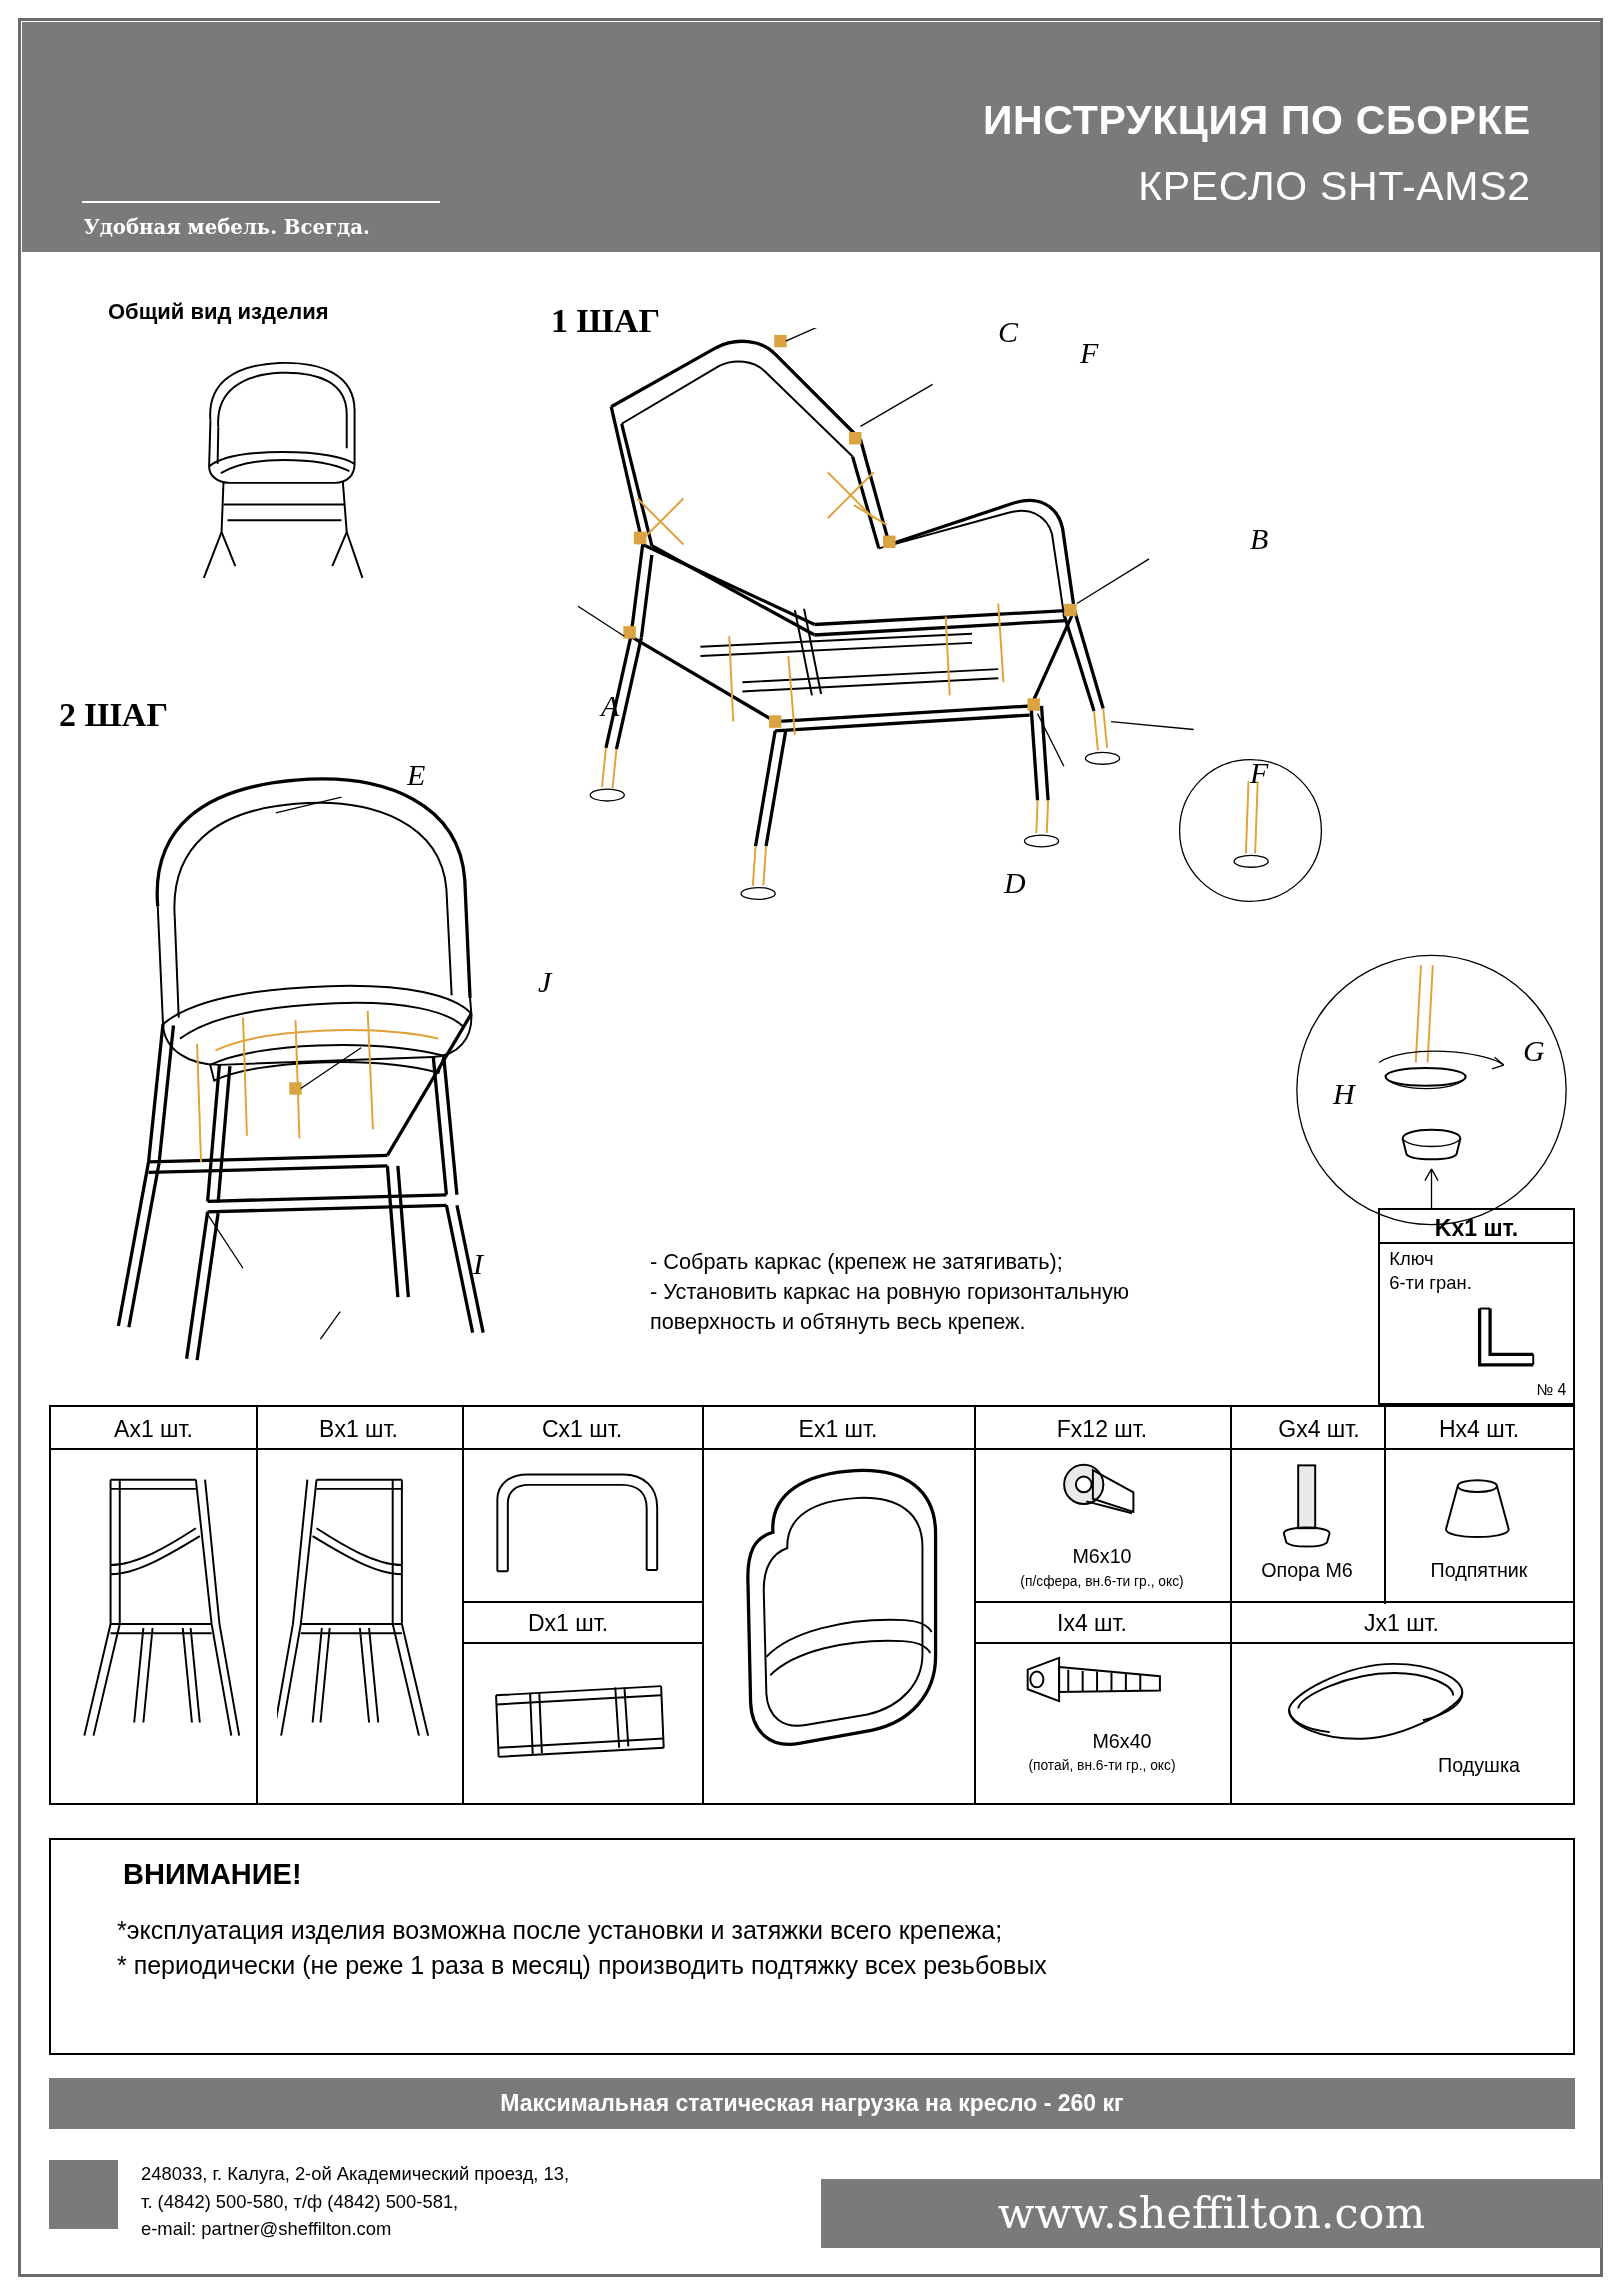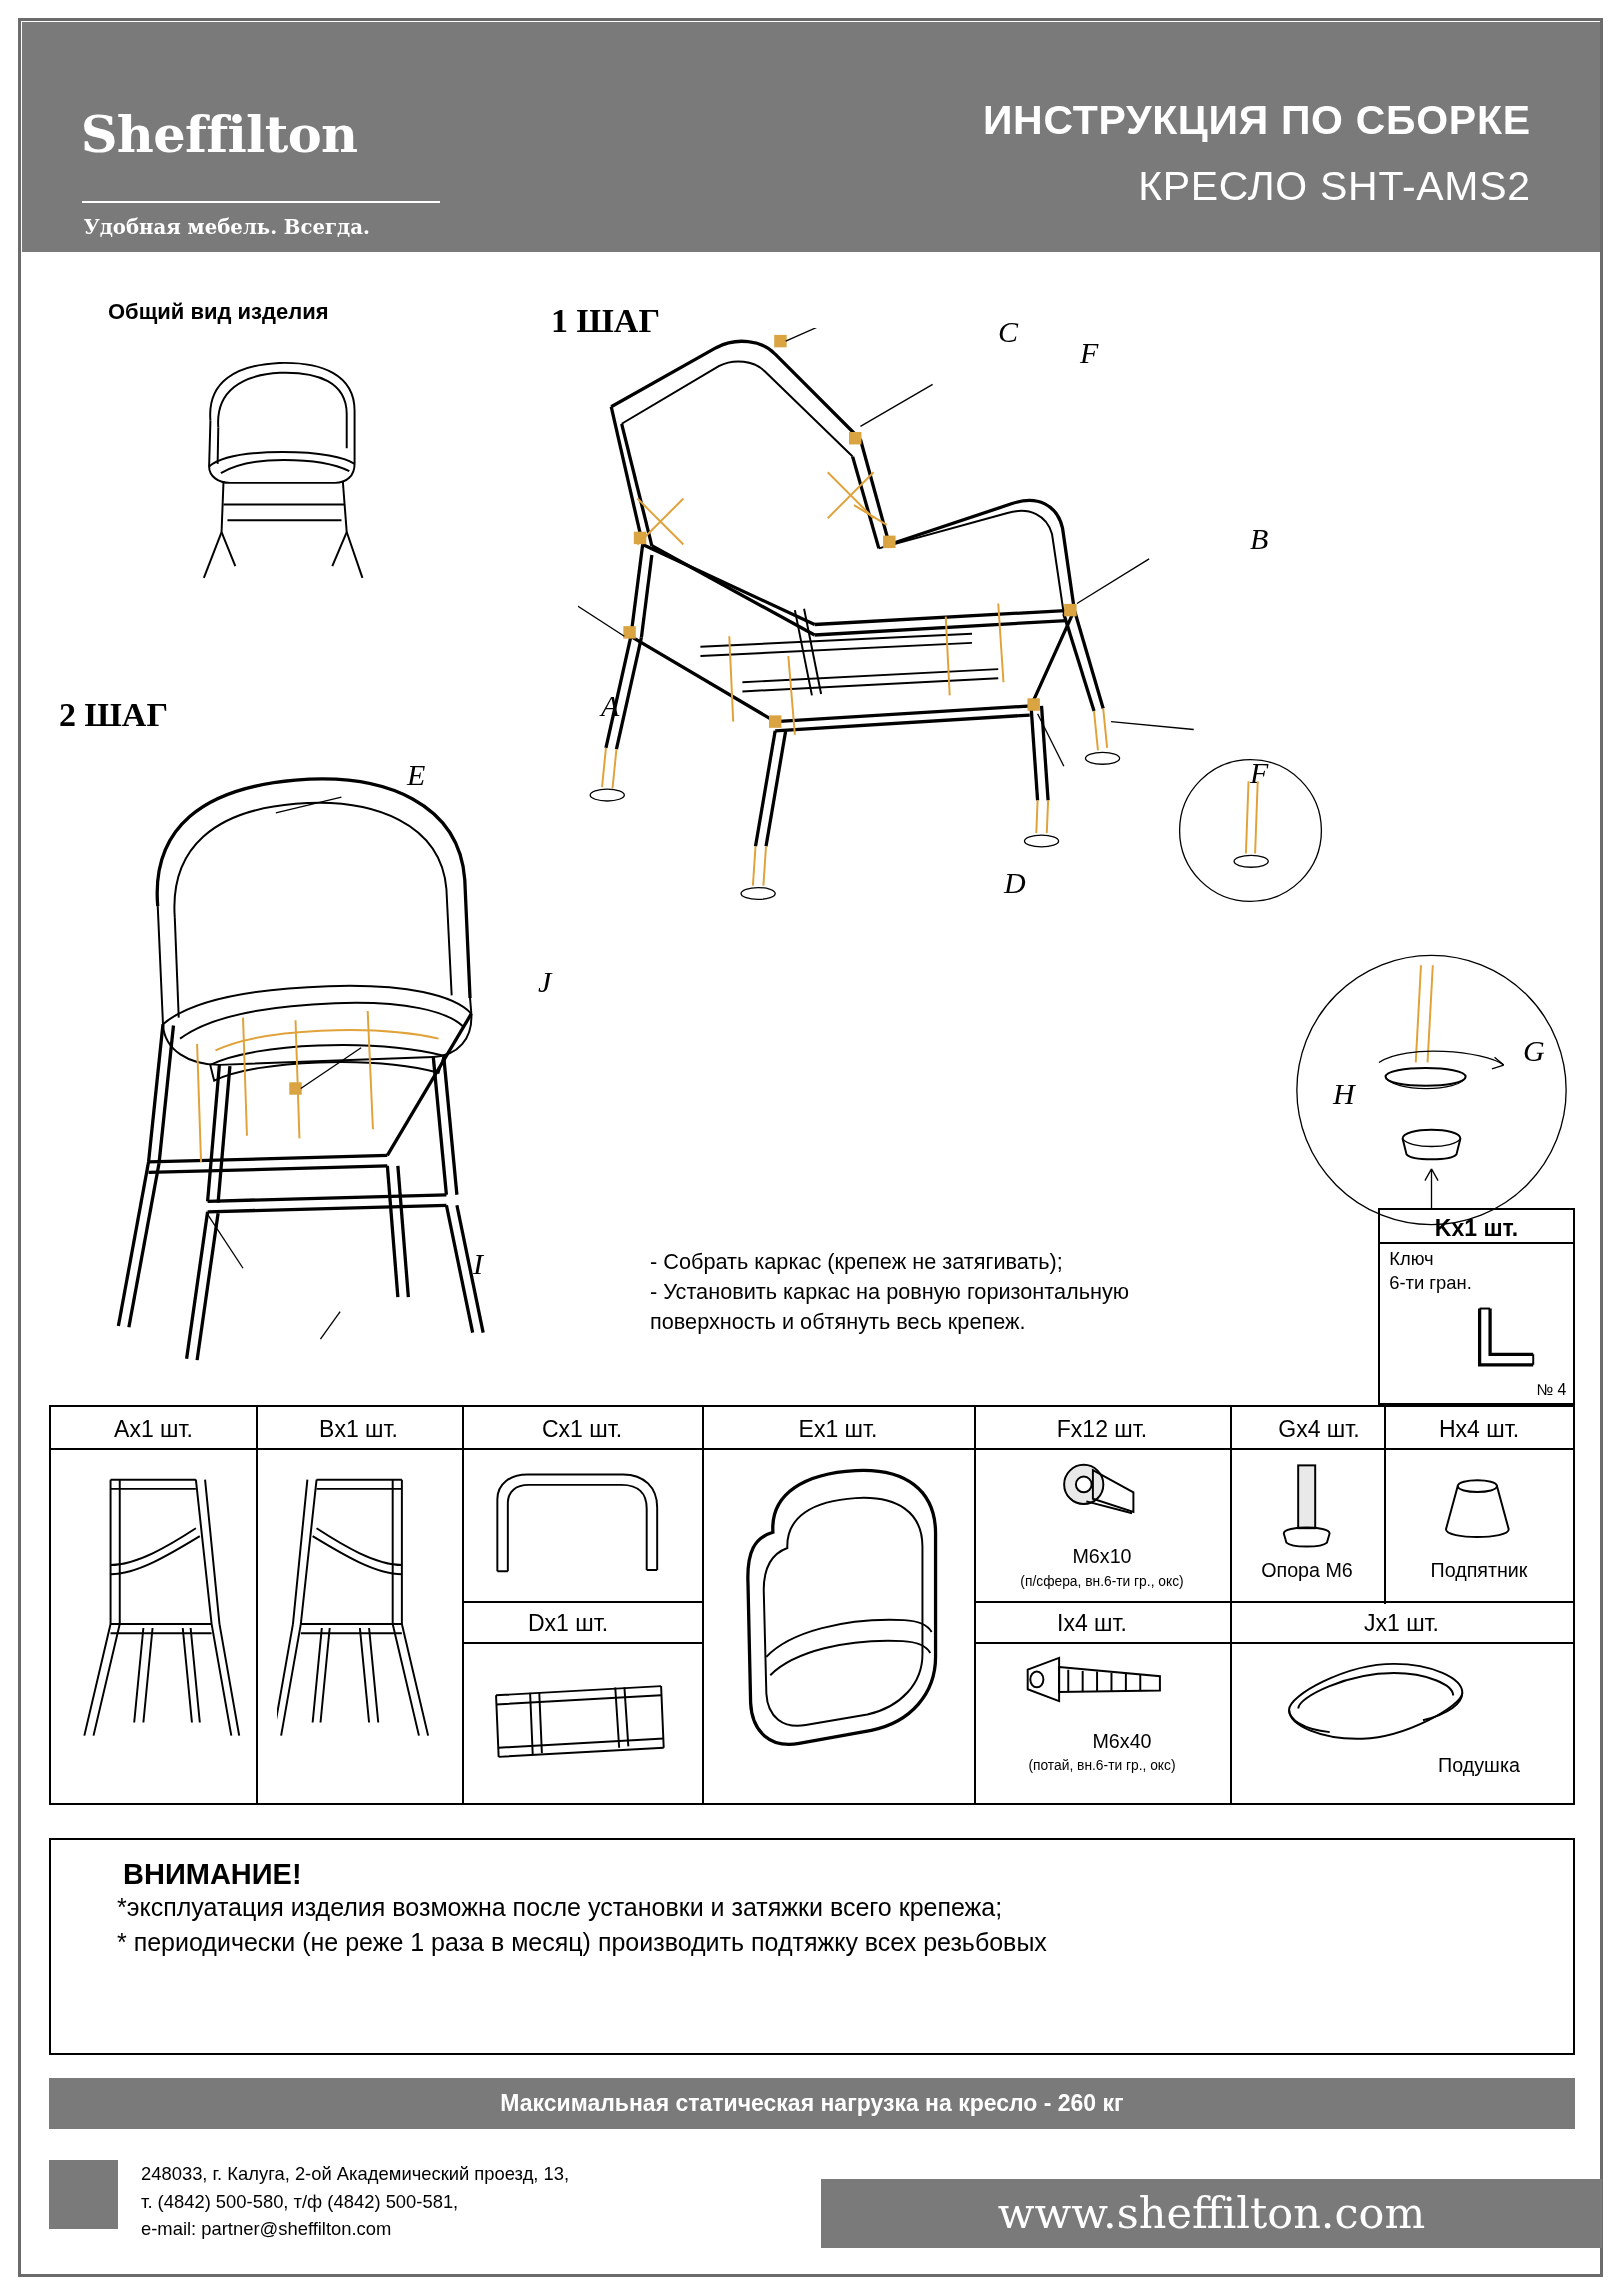--- a/index.html
+++ b/index.html
@@ -69,21 +69,21 @@
     position:absolute;font-size:23px;text-align:center;font-weight:normal;
   }
   .pcap{position:absolute;font-size:19.7px;text-align:center;}
   .pcap-sm{position:absolute;font-size:13.8px;text-align:center;}
   
   .warn{
     position:absolute;left:49px;top:1838px;width:1526px;height:217px;
     border:2px solid #000;box-sizing:border-box;
   }
   .warn-t{position:absolute;left:72px;top:18.4px;font-size:29px;font-weight:bold;}
-  .warn-b{position:absolute;left:66px;top:50px;width:1431px;font-size:25px;line-height:35px;}
+  .warn-b{position:absolute;left:66px;top:73px;width:1431px;font-size:25px;line-height:35px;}
   
   .loadbar{
     position:absolute;left:49px;top:2078px;width:1526px;height:51px;background:#7a7a7a;
     color:#fff;font-size:23px;font-weight:bold;text-align:center;line-height:51px;
   }
   
   .footer-sq{position:absolute;left:49px;top:2160px;width:69px;height:69px;background:#7a7a7a;}
   .footer-txt{position:absolute;left:141px;top:2160px;font-size:18.4px;line-height:27.6px;color:#000000;}
   .footer-bar{
     position:absolute;left:821px;top:2179px;width:781px;height:69px;background:#7a7a7a;
@@ -100,21 +100,20 @@
   .fillw{fill:#fff;stroke:#000;stroke-width:3;}
 </style>
 </head>
 <body>
 
 <div id="page">
 
   <div class="frame"></div>
 
   <div class="header">
-    <div class="logo">Sheffilton</div>
     <div class="logo-rule"></div>
     <div class="logo-sub">Удобная мебель. Всегда.</div>
     <div class="head-t1">ИНСТРУКЦИЯ ПО СБОРКЕ</div>
     <div class="head-t2">КРЕСЛО SHT-AMS2</div>
   </div>
 
   <div class="lbl b-title" style="left:108px;top:299px;">Общий вид изделия</div>
 
   <div style="position:absolute;left:158px;top:335px;">
     <svg width="249" height="263" viewBox="0 0 380 400">

